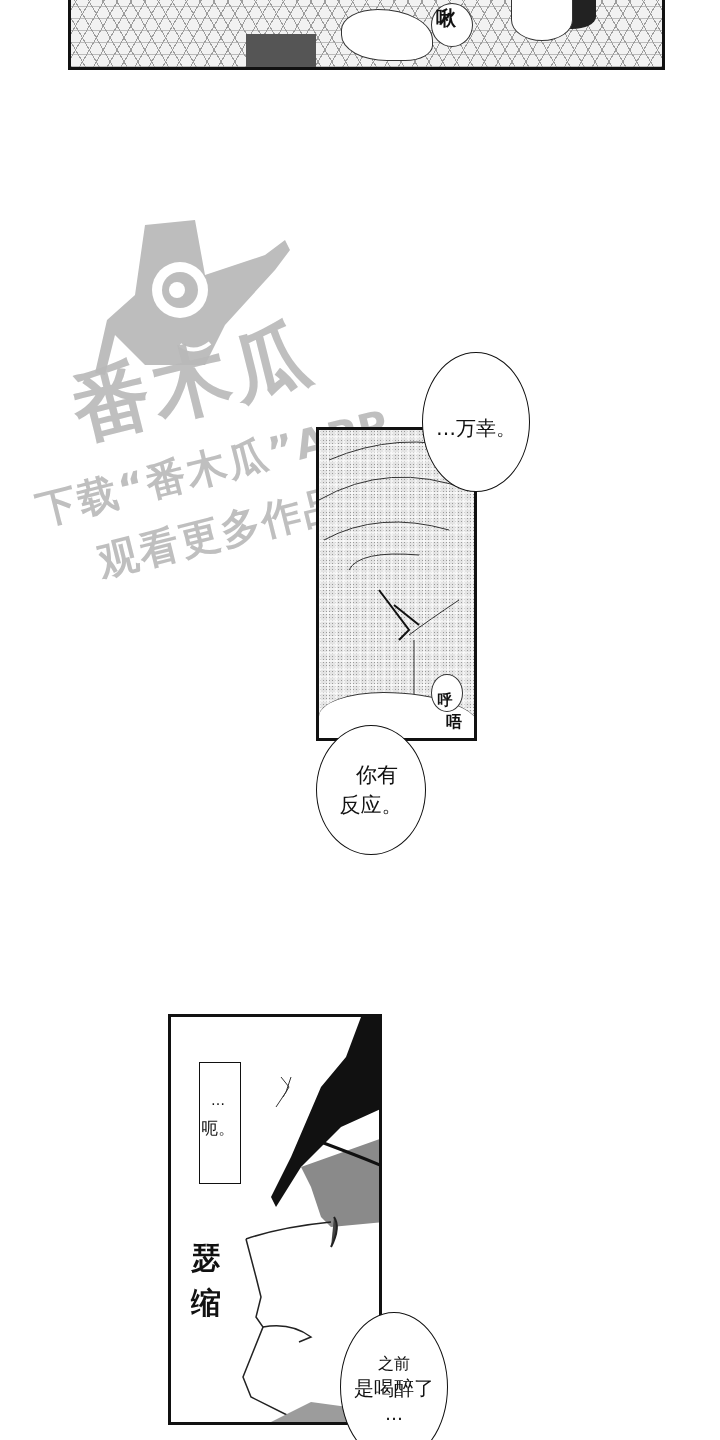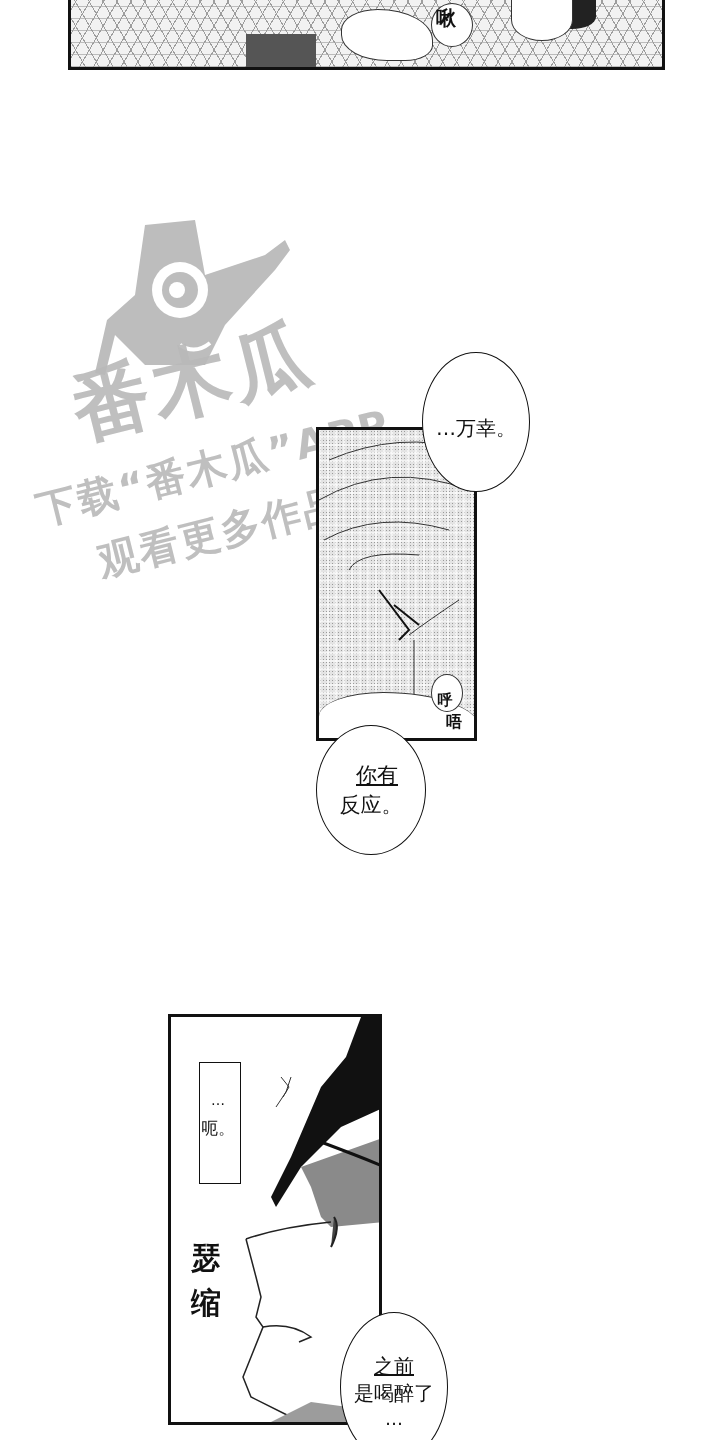--- a/index.html
+++ b/index.html
@@ -72,21 +72,21 @@
   <div style="position:absolute; left:112px; top:244px; width:30px; height:36px; border:1px solid #333; border-radius:50%; background:#fff;"></div>
   <div class="sfx vertical" style="left:116px; top:250px; font-size:15px;">呼</div>
   <div class="sfx vertical" style="left:124px; top:270px; font-size:16px;">唔</div>
 </div>
 
 <div class="bubble" style="left:422px; top:352px; width:108px; height:140px;">
   <span style="font-size:20px;margin-top:12px;">…万幸。</span>
 </div>
 
 <div class="bubble" style="left:316px; top:725px; width:110px; height:130px; flex-direction:column;">
-  <span style="padding-left:12px;text-decoration:underline;">你有</span>
+  <span style="padding-left:12px;">你有</span>
   <span>反应。</span>
 </div>
 
 <div class="panel" style="left:168px; top:1014px; width:214px; height:411px;">
   <svg width="214" height="411" style="position:absolute; left:0; top:0;">
     <path d="M190 0 L175 40 L150 70 L120 140 L100 180 L105 190 L130 150 L150 130 L170 110 L214 90 L214 0 Z" fill="#111"></path>
     <path d="M130 150 L140 170 L150 200 L160 210 L214 205 L214 120 Z" fill="#8a8a8a"></path>
     <path d="M150 125 Q190 140 214 150" stroke="#111" stroke-width="3" fill="none"></path>
     <path d="M75 222 Q110 210 160 205" stroke="#222" stroke-width="1.5" fill="none"></path>
     <path d="M75 222 L85 260 L90 280 L85 300 L92 310 L80 340 L72 360 L80 380 L120 400" stroke="#222" stroke-width="1.5" fill="none"></path>
@@ -97,16 +97,16 @@
     <path d="M110 60 L118 70 L112 80" stroke="#333" fill="none"></path>
   </svg>
   <div style="position:absolute; left:28px; top:45px; width:40px; height:120px; background:#fff; border:1.5px solid #111; clip-path:polygon(40% 0,55% 5,70% 30,80% 60,60% 90,55% 100,35% 80,10% 50,20% 20);"></div>
   <div style="position:absolute; left:40px; top:75px; font-size:14px;">…</div>
   <div style="position:absolute; left:30px; top:100px; font-size:17px;">呃。</div>
   <div class="sfx vertical" style="left:14px; top:202px; font-size:30px;">瑟</div>
   <div class="sfx vertical" style="left:14px; top:245px; font-size:30px;">缩</div>
 </div>
 
 <div class="bubble" style="left:340px; top:1312px; width:108px; height:150px; flex-direction:column; justify-content:flex-start; padding-top:40px; line-height:1.35;">
-  <span style="font-size:20px;text-decoration:underline;">之前</span>
+  <span style="font-size:16px;">之前</span>
   <span style="font-size:20px;text-align:center;">是喝醉了</span>
   <span style="font-size:18px;">…</span>
 </div>
 
 </body></html>

